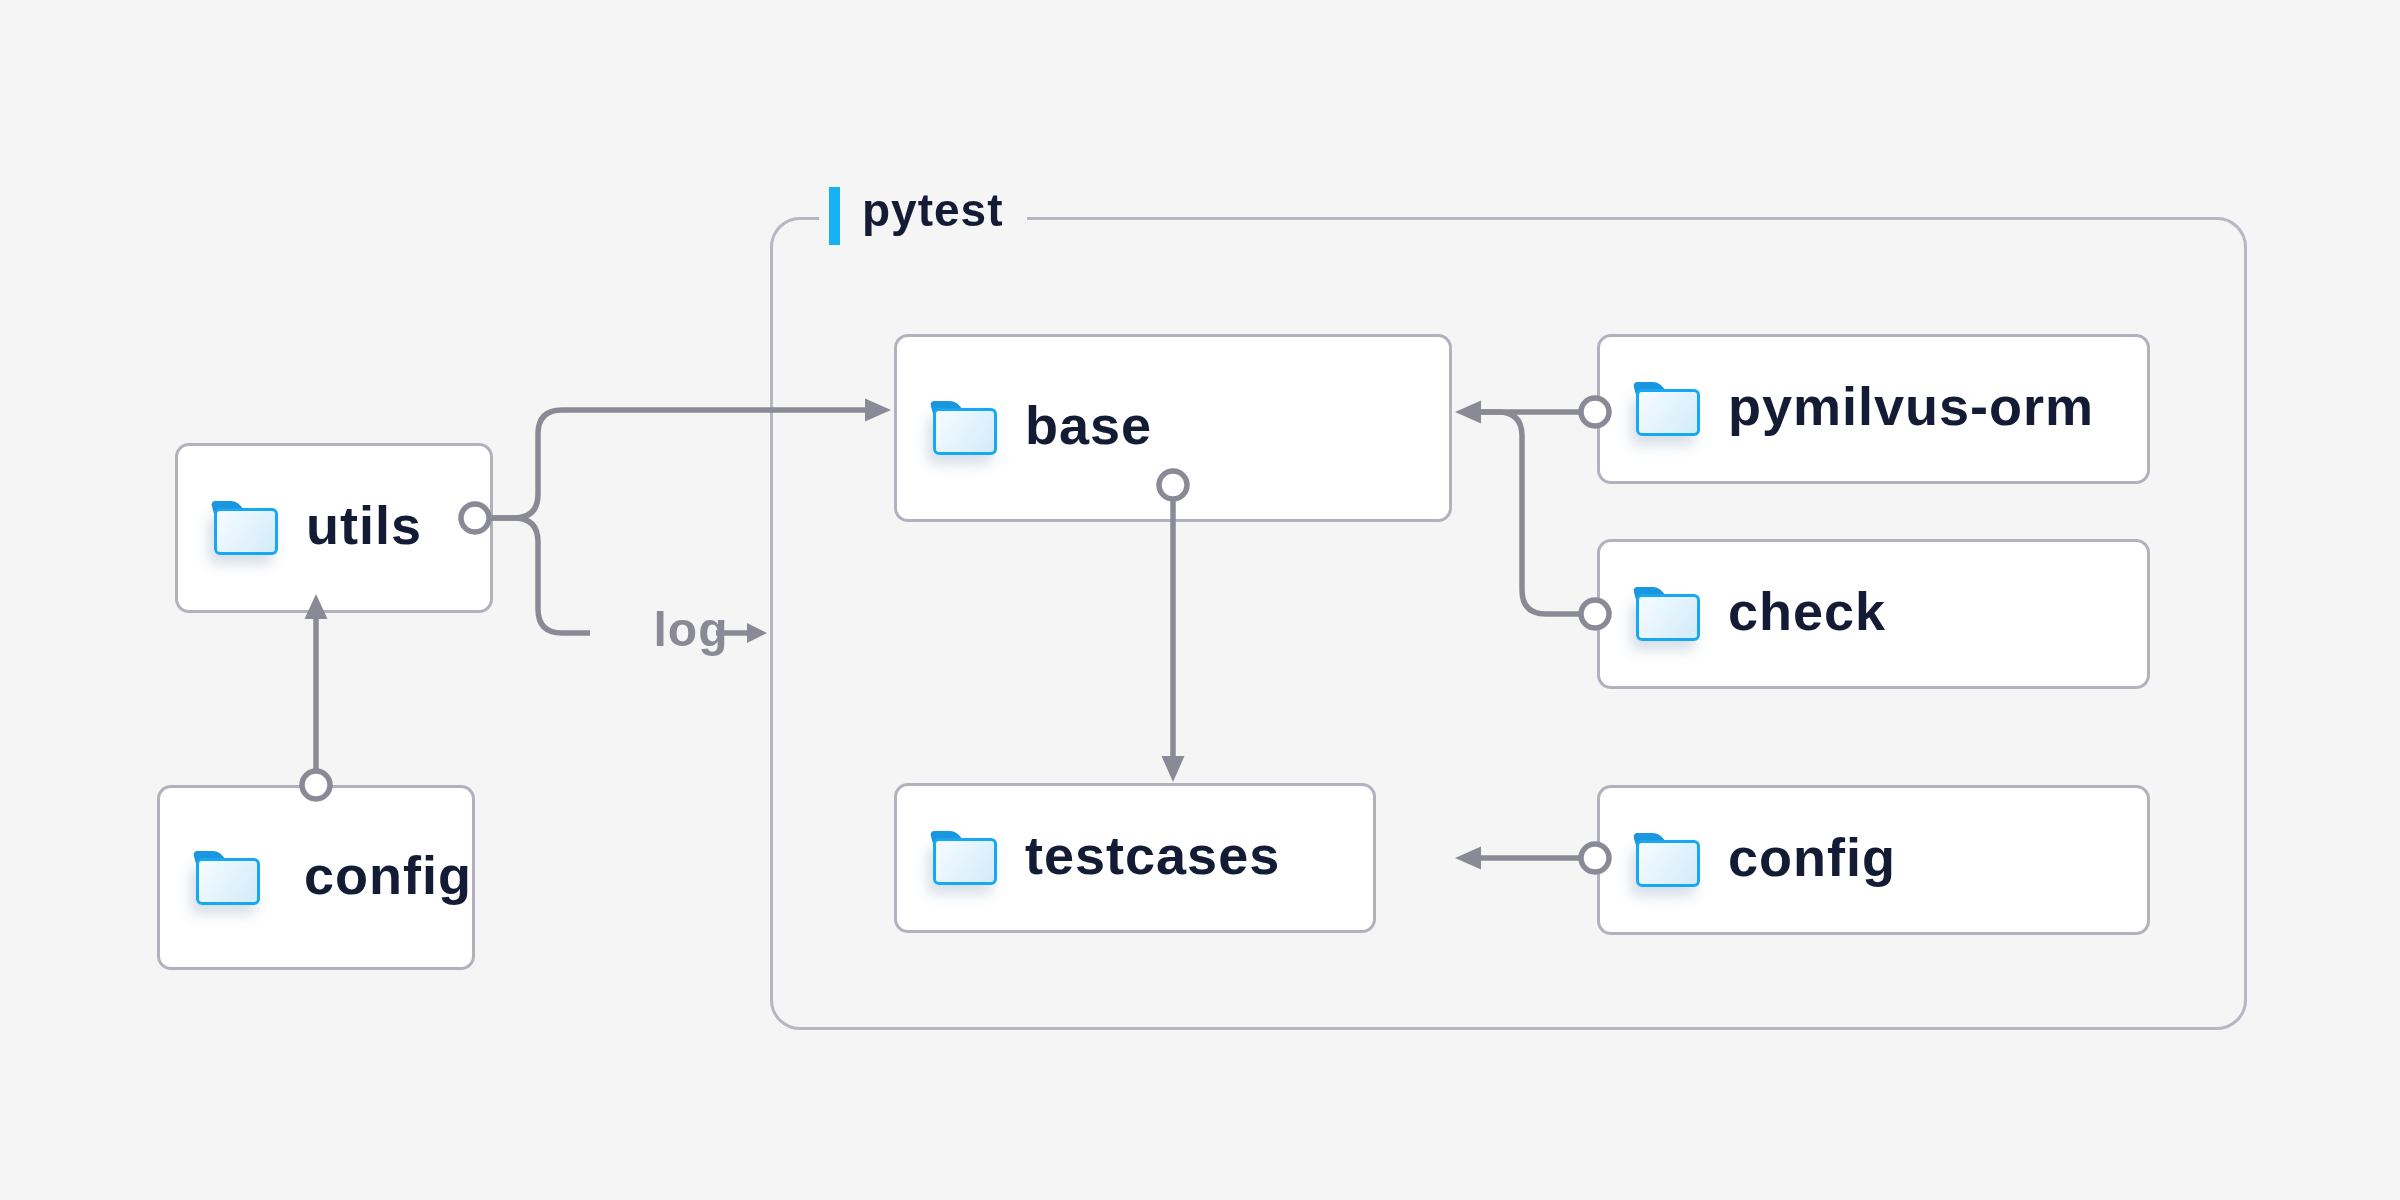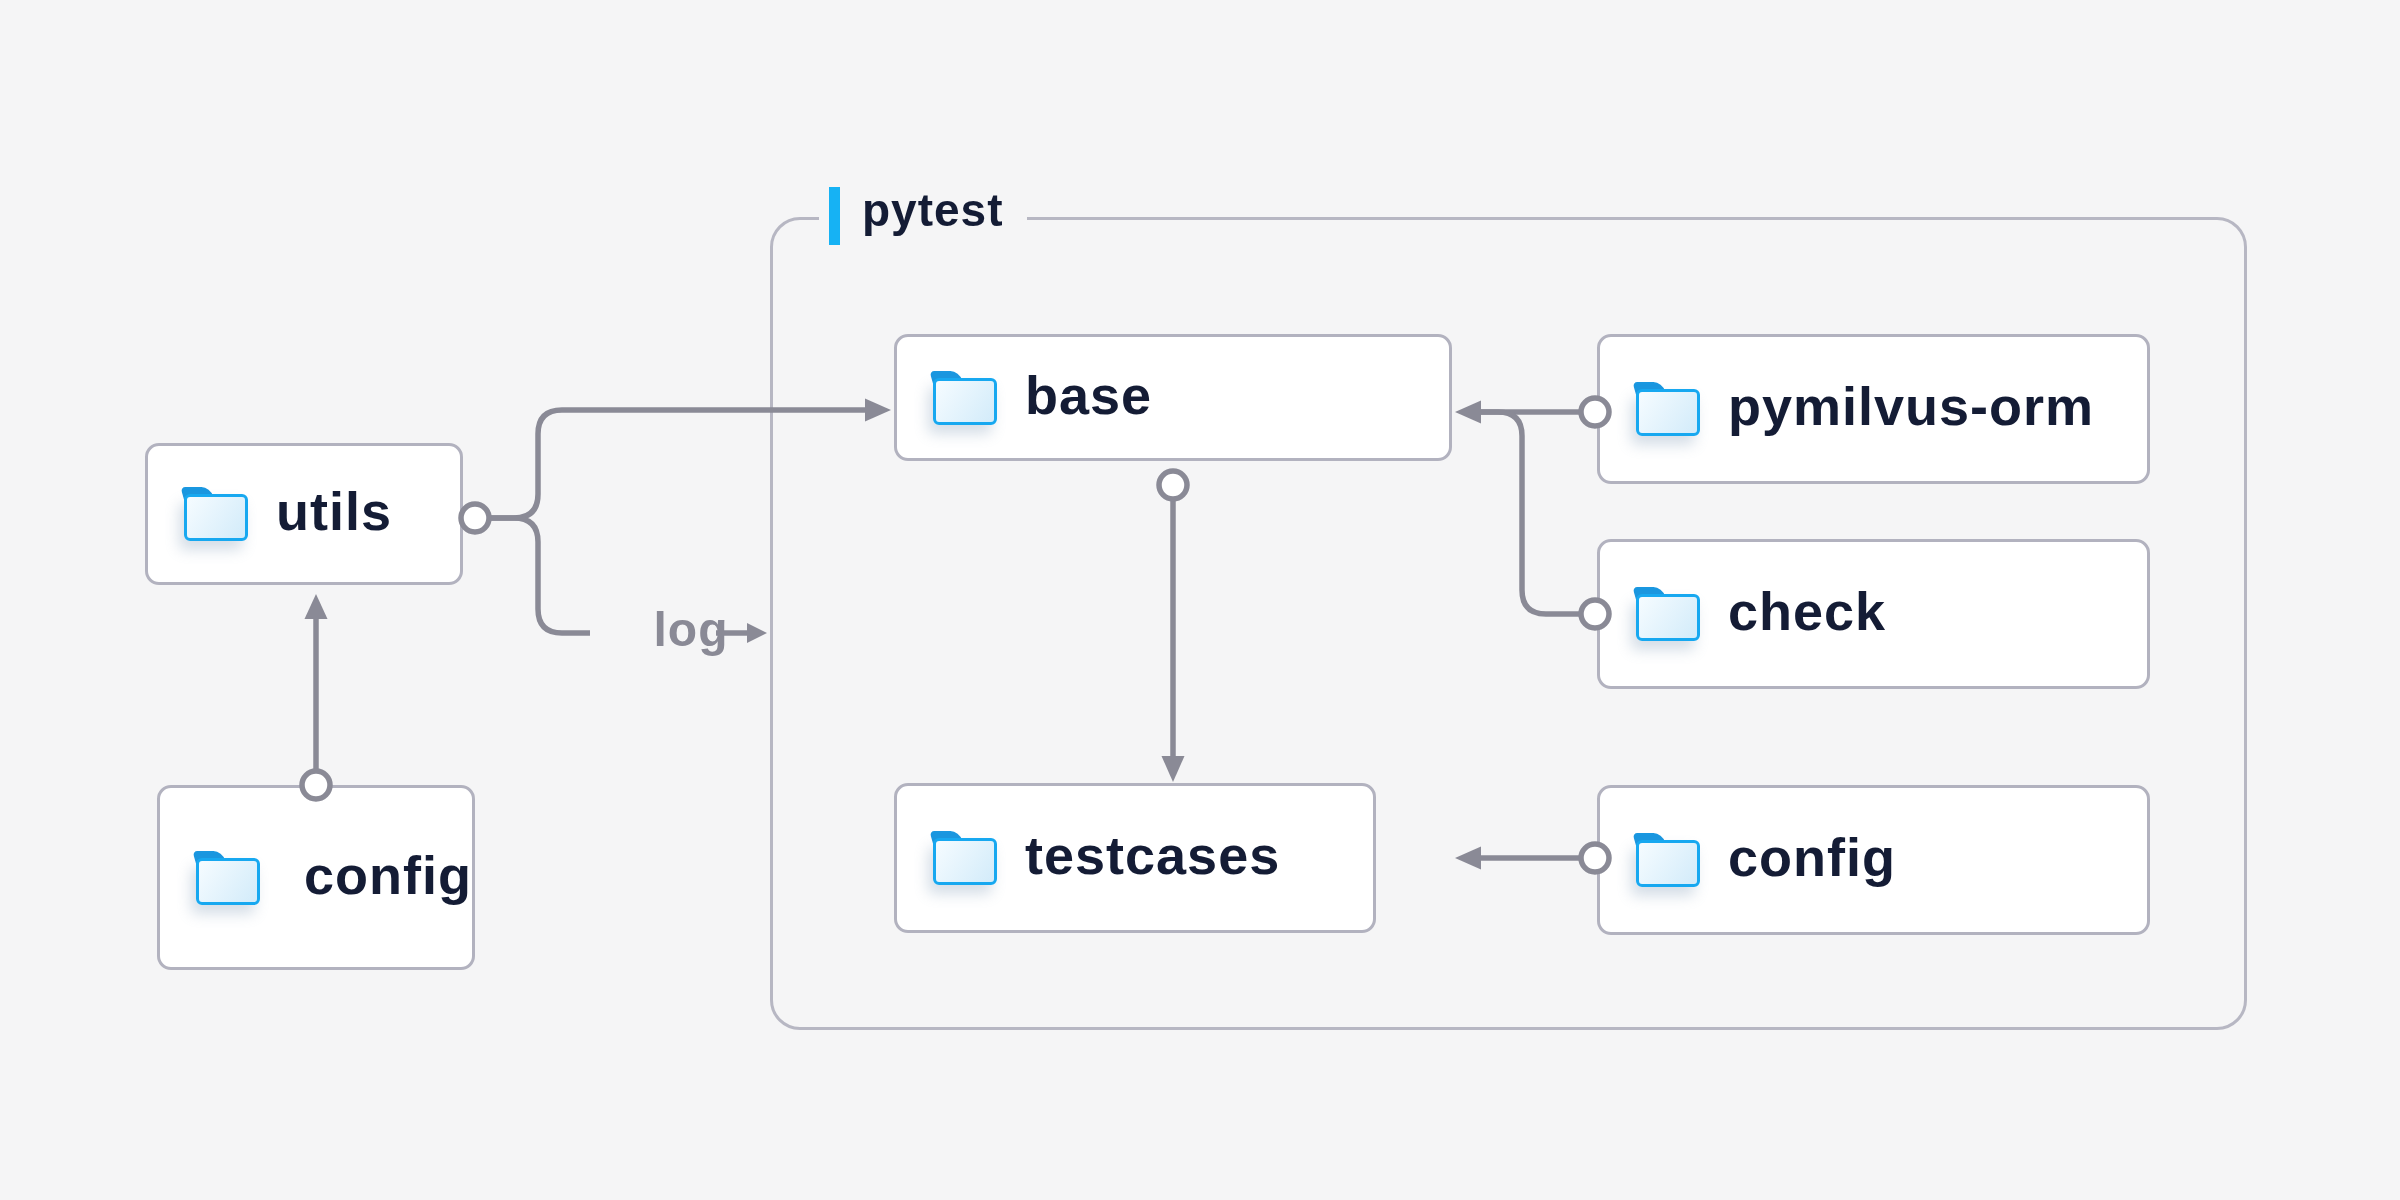--- a/index.html
+++ b/index.html
@@ -84,37 +84,37 @@
 
 <div class="canvas">
 
   <div class="group-box" style="left:770px;top:217px;width:1477px;height:813px;">
     <div class="group-label">
       <div class="accent-bar"></div>
       <div class="group-title">pytest</div>
     </div>
   </div>
 
-  <div class="node" style="left:145px;top:443px;width:318px;height:142px;">
+  <div class="node" style="left:175px;top:443px;width:318px;height:170px;">
     <div class="folder">
       <div class="folder-tab"></div>
       <div class="folder-body"></div>
     </div>
     <div class="node-label">utils</div>
   </div>
 
   <div class="node" style="left:157px;top:785px;width:318px;height:185px;justify-content:space-between;">
     <div class="folder">
       <div class="folder-tab"></div>
       <div class="folder-body"></div>
     </div>
     <div class="node-label">config</div>
   </div>
 
-  <div class="node" style="left:894px;top:334px;width:558px;height:127px;">
+  <div class="node" style="left:894px;top:334px;width:558px;height:188px;">
     <div class="folder">
       <div class="folder-tab"></div>
       <div class="folder-body"></div>
     </div>
     <div class="node-label">base</div>
   </div>
 
   <div class="node" style="left:894px;top:783px;width:482px;height:150px;">
     <div class="folder">
       <div class="folder-tab"></div>

